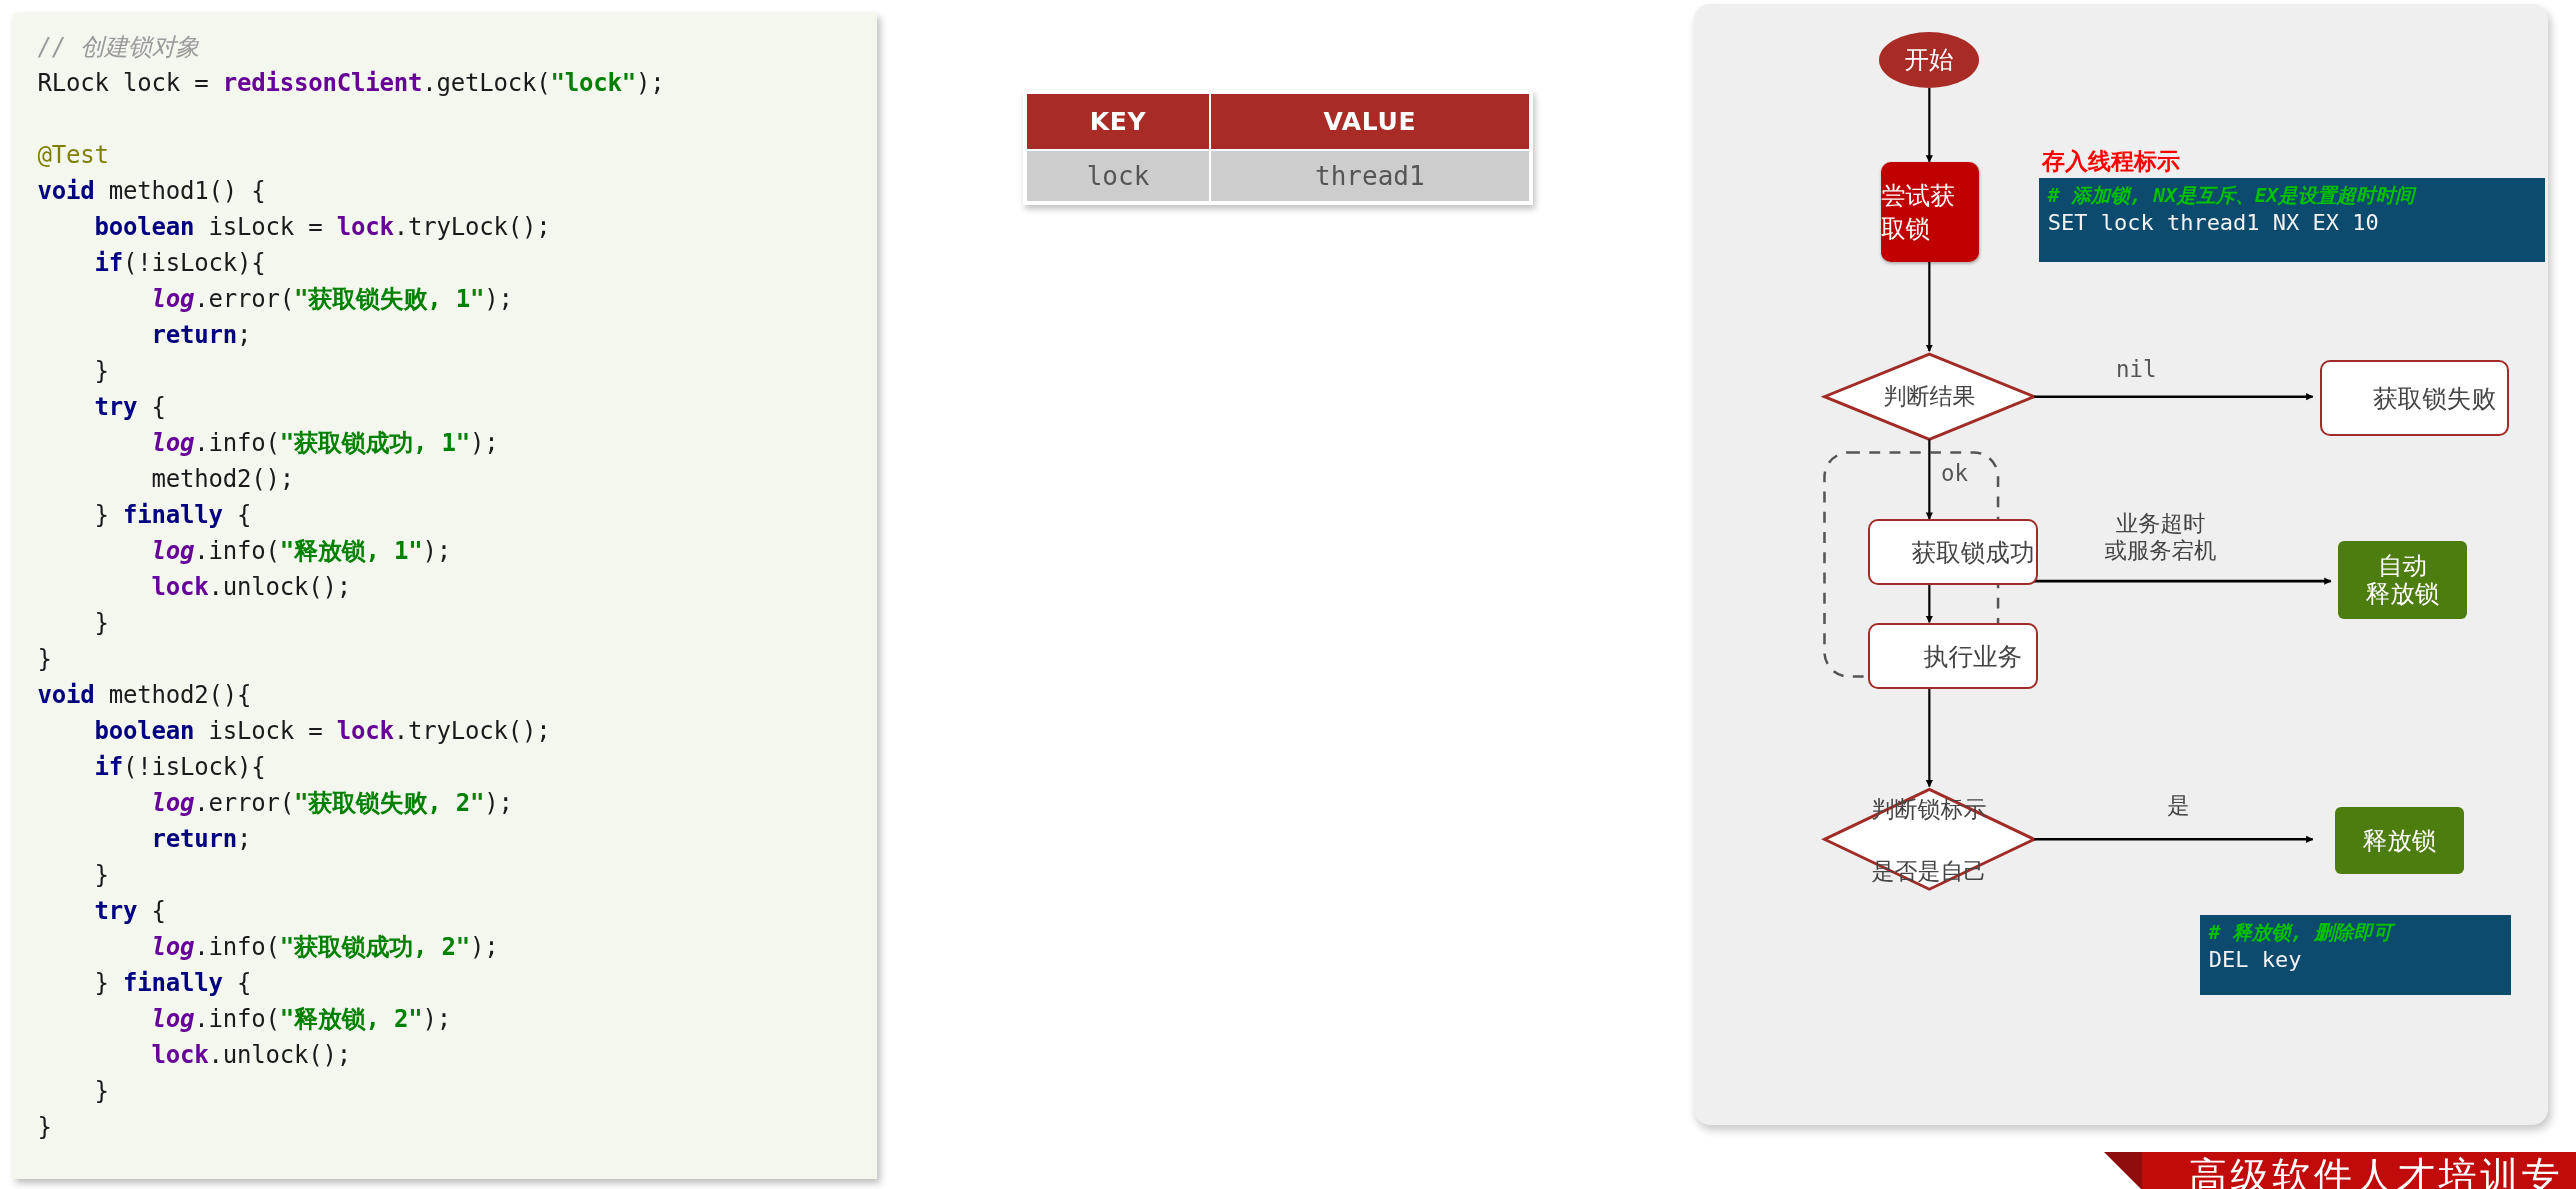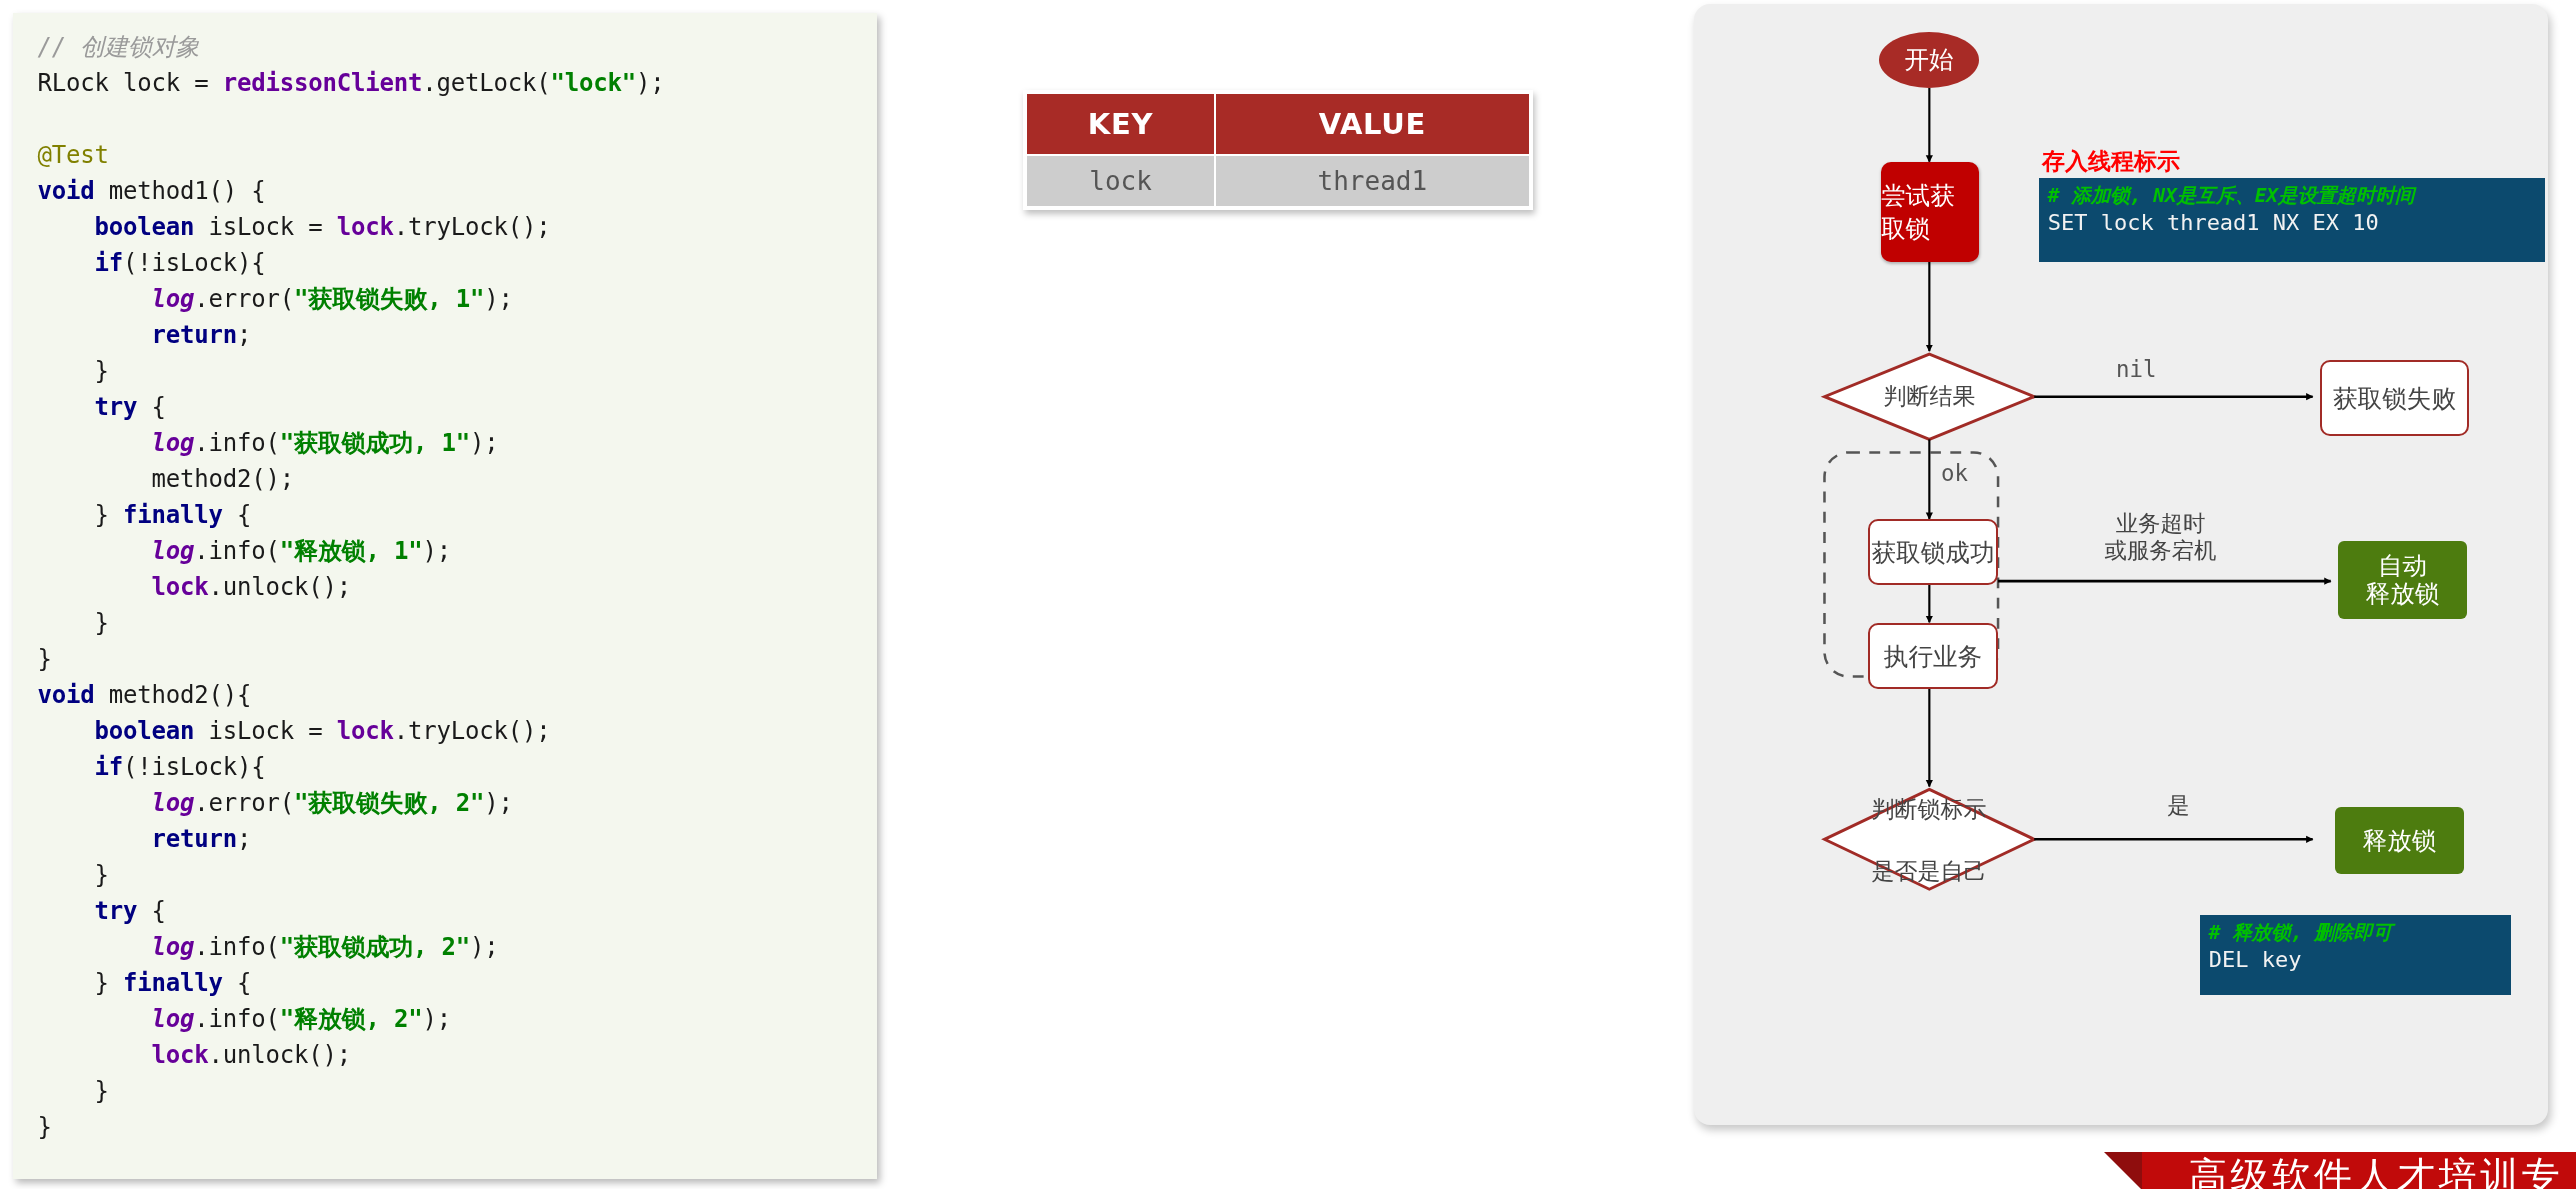--- a/index.html
+++ b/index.html
@@ -58,21 +58,21 @@
   #kv-table table {
     border-collapse: separate;
     border-spacing: 2.2px;
     width: 100%;
   }
   #kv-table th {
     background: #a82b26;
     color: #ffffff;
     font-family: "DejaVu Sans", sans-serif;
     font-weight: bold;
-    font-size: 29px;
+    font-size: 25px;
     letter-spacing: 0.7px;
     padding: 13px 0;
     text-align: center;
     border: 0;
   }
   #kv-table td {
     background: #cdcdcd;
     color: #555555;
     font-family: "DejaVu Sans Mono", monospace;
     font-size: 26px;
@@ -114,20 +114,21 @@
   .box-white {
     position: absolute;
     background: #ffffff;
     border: 2.2px solid #a12b26;
     border-radius: 10px;
     color: #444444;
     font-size: 24.6px;
     display: flex;
     align-items: center;
     justify-content: center;
+    padding-left: 40px;
   }
   
   .box-gray {
     position: absolute;
     background: #4d7c0f;
     border-radius: 6px;
     color: #ffffff;
     font-size: 24.6px;
     display: flex;
     align-items: center;

